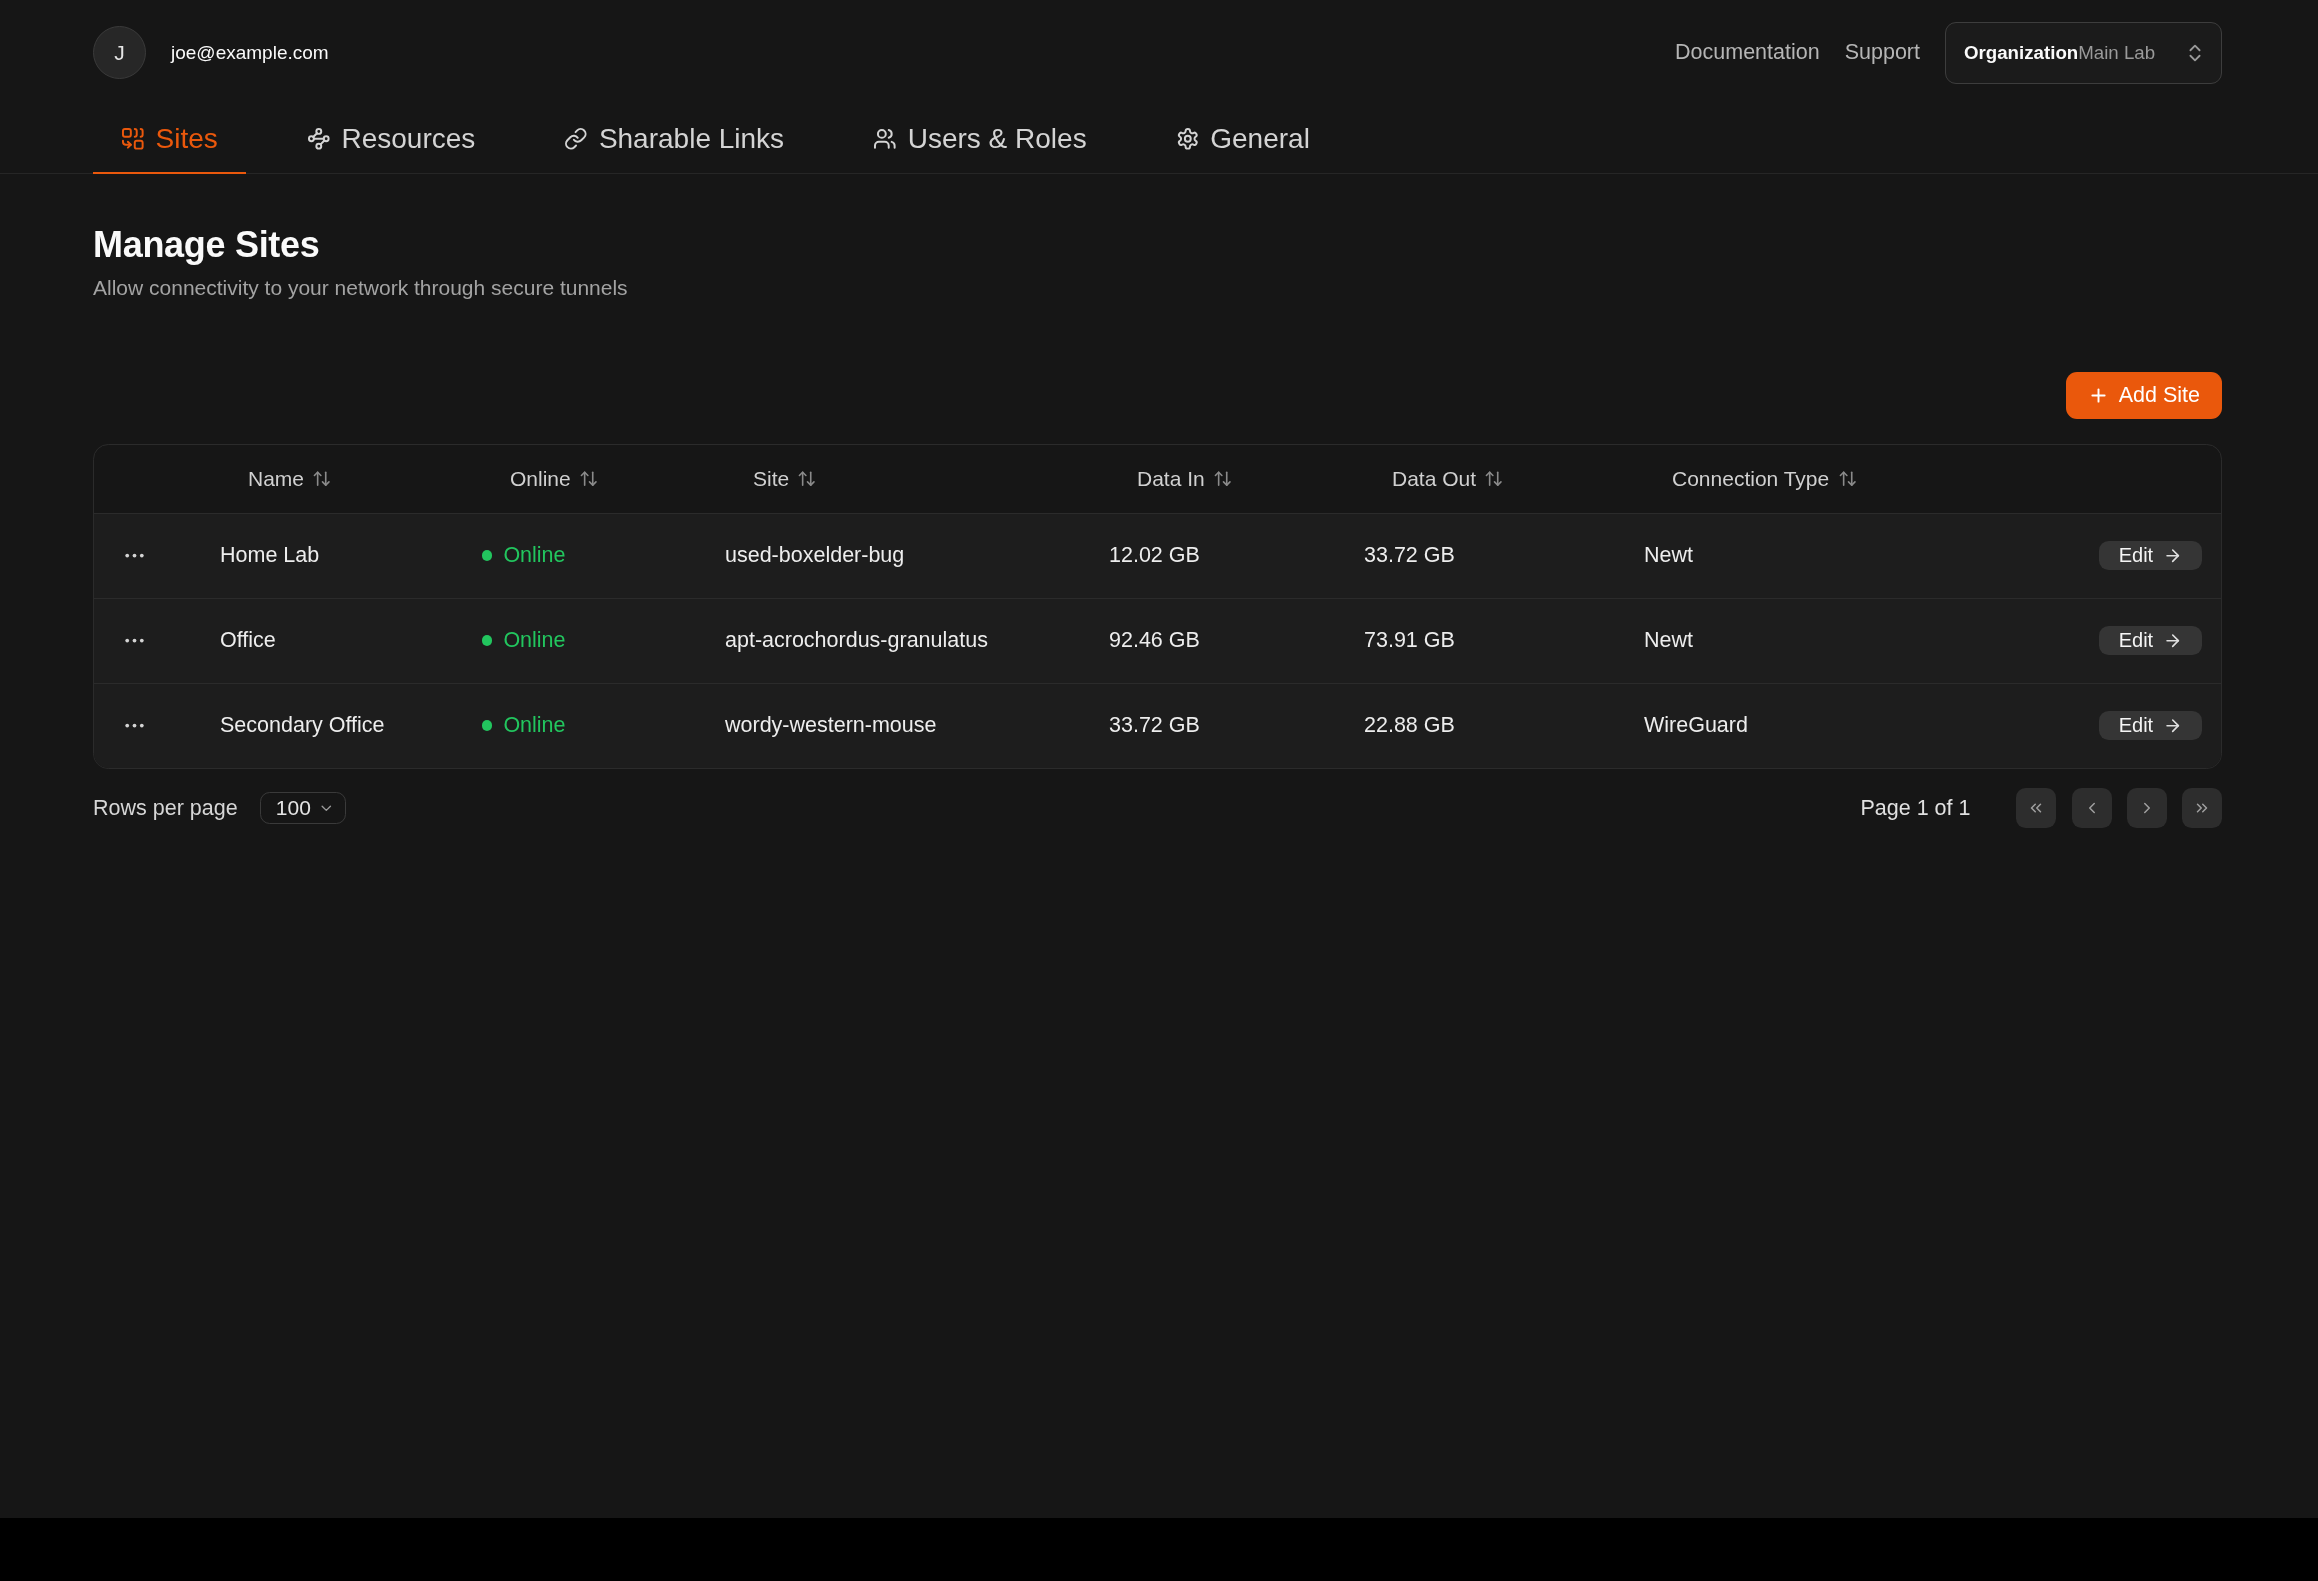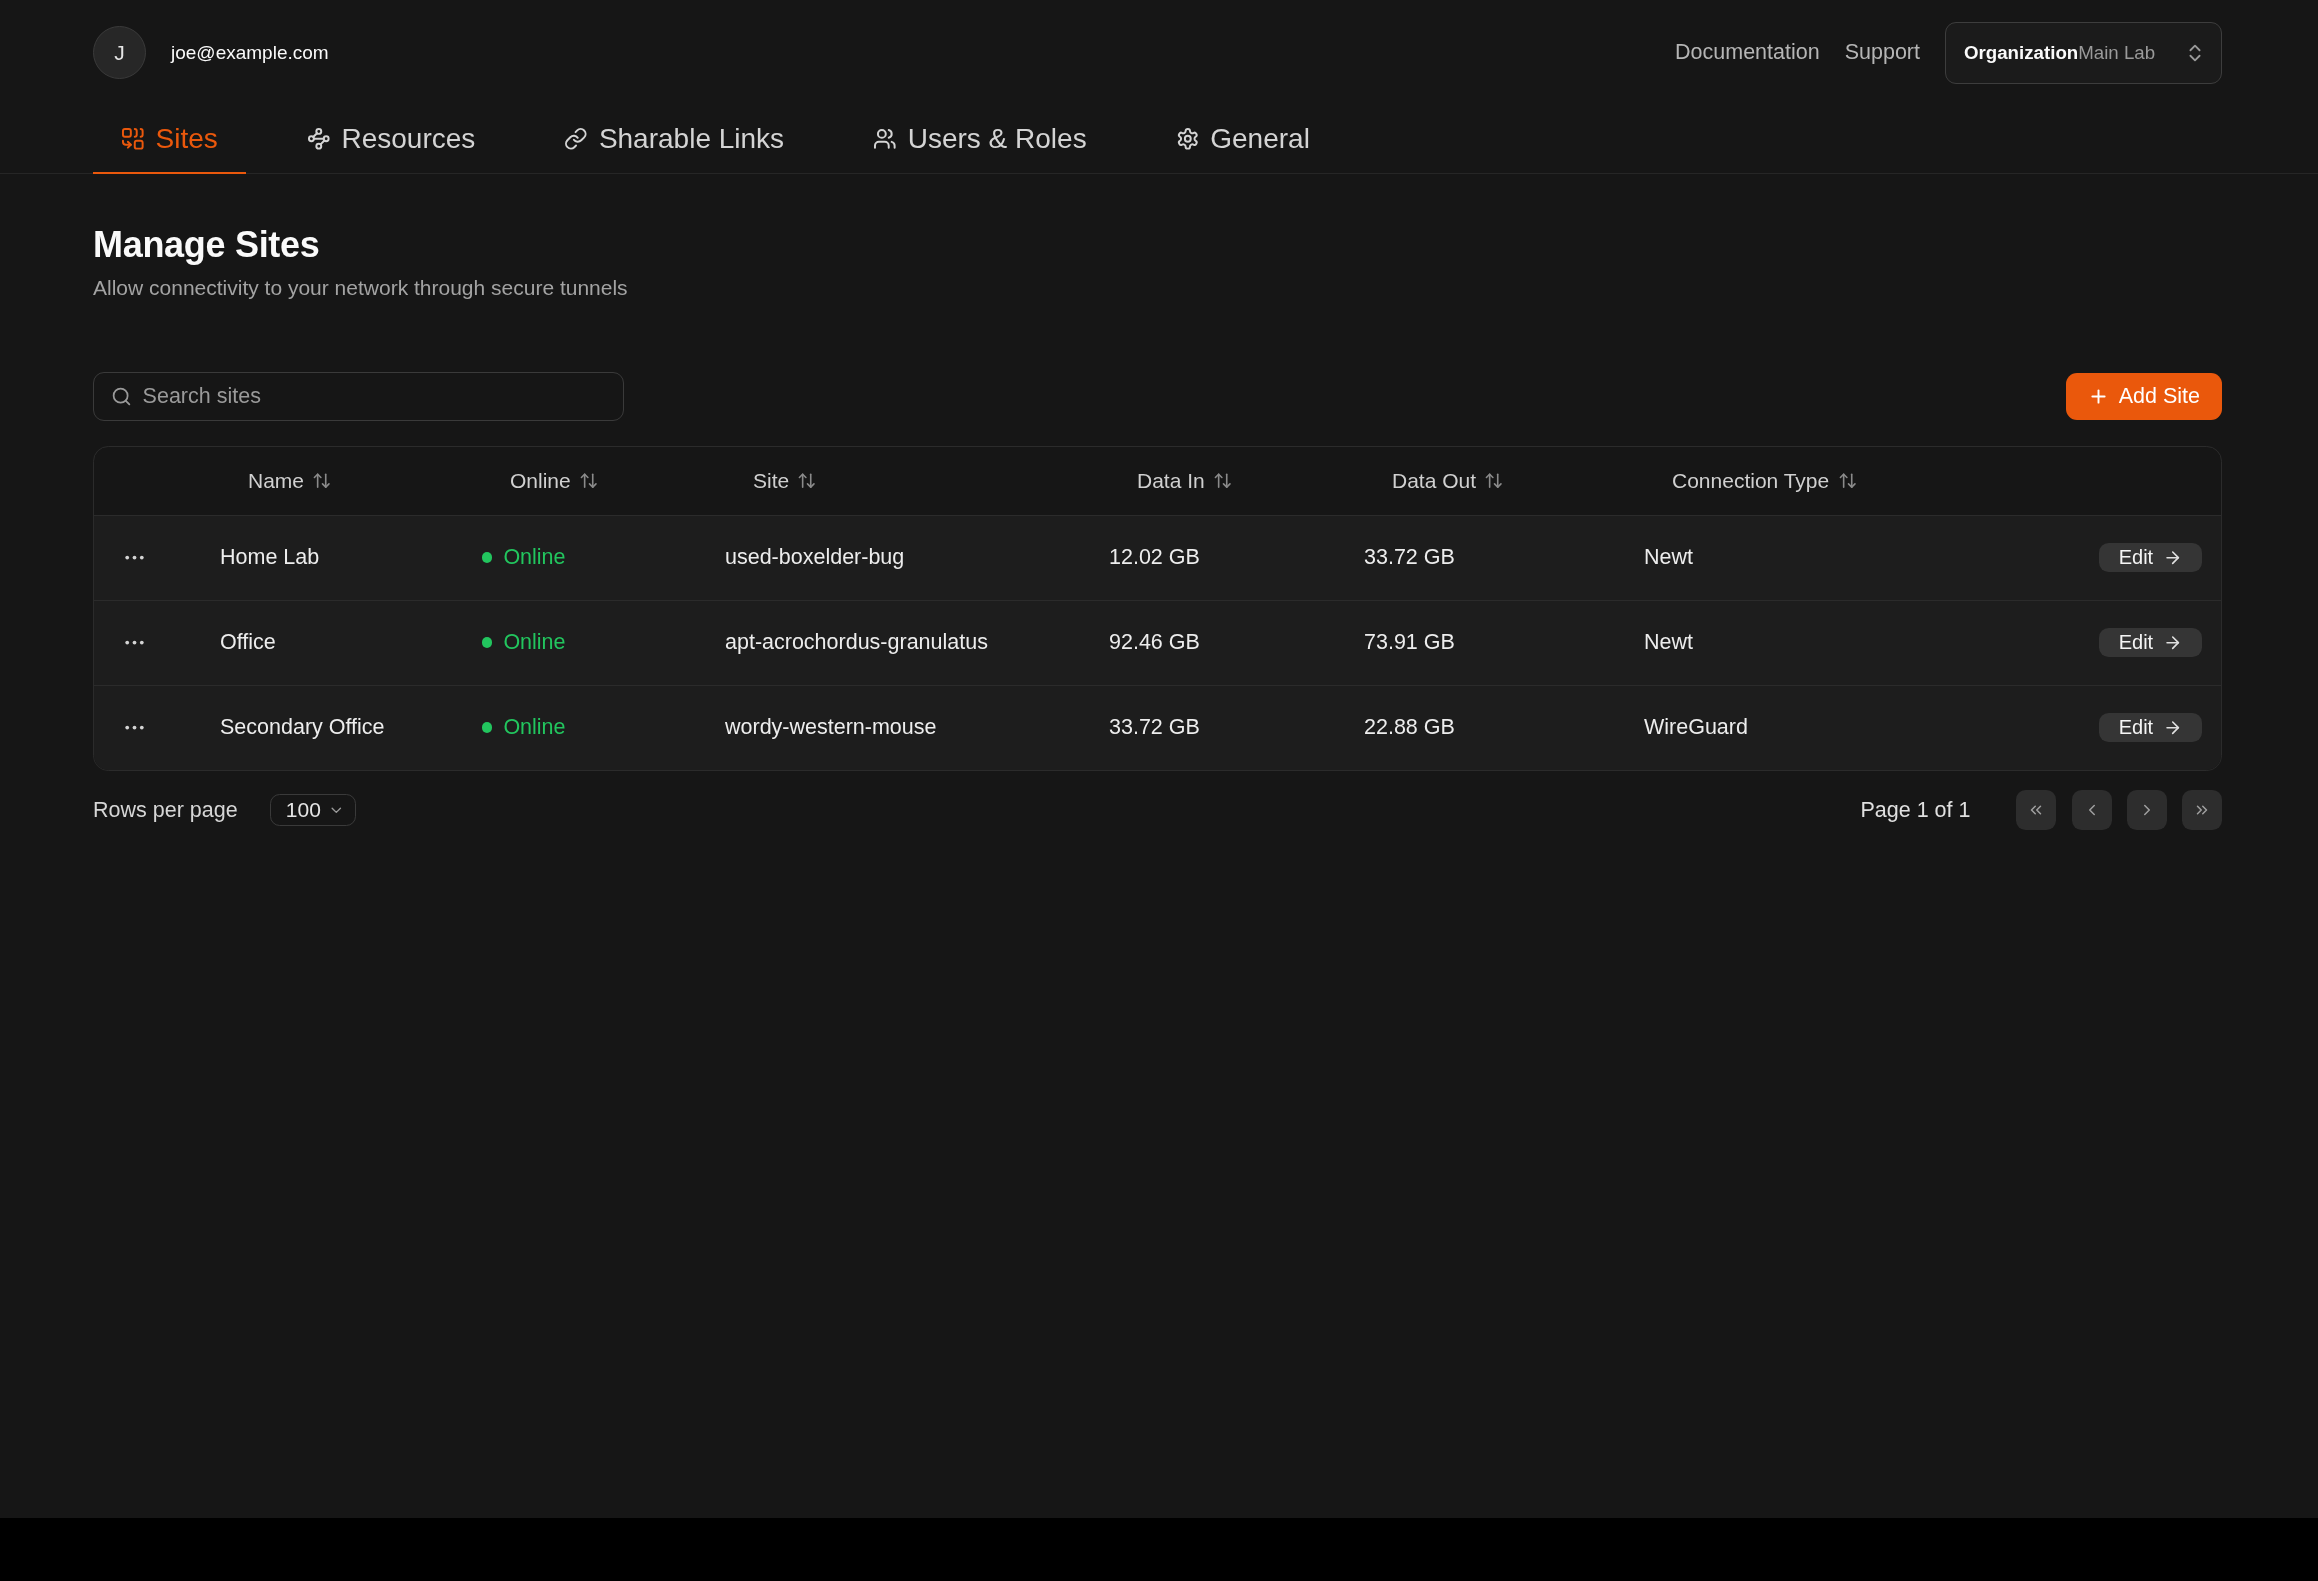--- a/index.html
+++ b/index.html
@@ -131,21 +131,21 @@
   .edit-btn {
     height: 29px; padding: 0 19.4px;
     background: #353535; border: none; border-radius: 9.7px;
     display: flex; align-items: center; gap: 9.7px;
     font-size: 20px; color: #f5f5f5; font-family: inherit; cursor: pointer;
   }
   .edit-btn .icon { display: flex; color: #e0e0e0; }
 
   
   .table-footer { margin-top: 19.4px; display: flex; align-items: center; }
-  .footer-left { display: flex; align-items: center; gap: 32px; }
+  .footer-left { display: flex; align-items: center; gap: 22px; }
   .rpp-label { font-size: 21.5px; color: #d6d6d6; }
   .rpp-select {
     height: 32px; padding: 0 11px 0 15.2px;
     background: transparent; border: 1.4px solid var(--input-border); border-radius: 9.7px;
     display: flex; align-items: center; gap: 7px;
     font-size: 21px; color: #e5e5e5; font-family: inherit; cursor: pointer;
   }
   .rpp-select .icon { color: #9a9a9a; display: flex; }
   .footer-right { margin-left: auto; display: flex; align-items: center; gap: 46px; }
   .page-status { font-size: 21.5px; color: #e0e0e0; }
@@ -246,29 +246,20 @@
       </span>
       <span class="tab-label">General</span>
     </div>
   </nav>
 
   <main class="content">
     <h1 class="page-title">Manage Sites</h1>
     <p class="page-subtitle">Allow connectivity to your network through secure tunnels</p>
 
     <div class="toolbar">
-      <div class="search-box">
-        <span class="icon">
-          <svg width="21" height="21" viewBox="0 0 24 24" fill="none" stroke="currentColor" stroke-width="2" stroke-linecap="round" stroke-linejoin="round">
-              <circle cx="11" cy="11" r="8"></circle>
-              <path d="m21 21-4.3-4.3"></path>
-            </svg>
-        </span>
-        <input type="text" placeholder="Search sites" style="">
-      </div>
       <button class="add-btn">
         <span class="icon">
           <svg width="21" height="21" viewBox="0 0 24 24" fill="none" stroke="currentColor" stroke-width="2.2" stroke-linecap="round" stroke-linejoin="round">
               <path d="M5 12h14"></path>
               <path d="M12 5v14"></path>
             </svg>
         </span>
         <span>Add Site</span>
       </button>
     </div>

